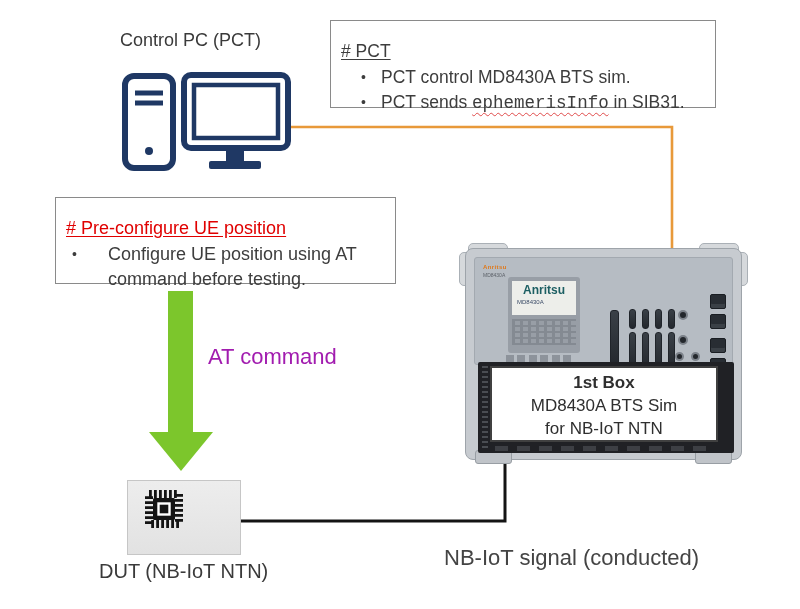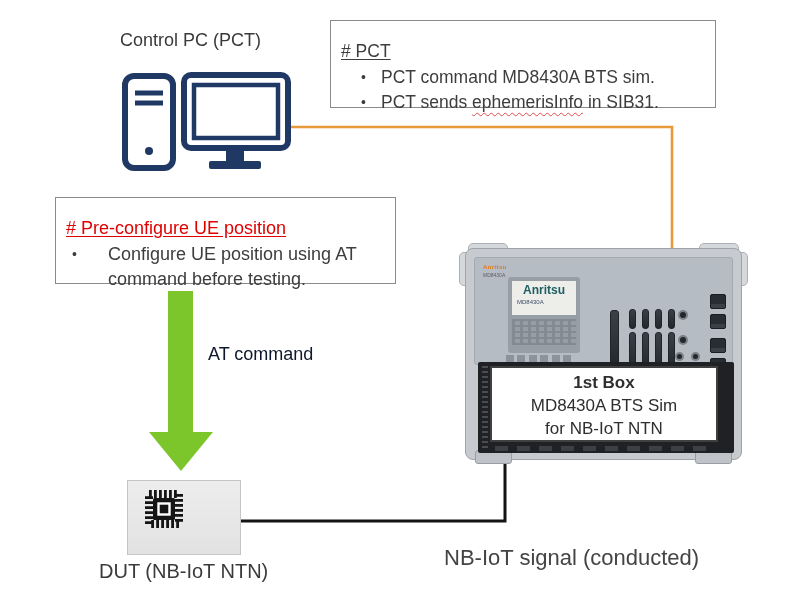--- a/index.html
+++ b/index.html
@@ -17,28 +17,28 @@
   .note-box{position:absolute;background:#fff;border:1.6px solid #8a8a8a;
     padding:19px 10px 6px 8px;box-sizing:border-box;color:#3d3d3d;}
   .pct-box{left:330px;top:20px;width:386px;height:88px;font-size:17.5px;}
   .pre-box{left:55px;top:197px;width:341px;height:87px;font-size:18px;}
   .note-heading{text-decoration:underline;text-underline-offset:2px;margin:1px 0 3px 2px;}
   .pre-box .note-heading{color:#e00000;}
   .bullet-row{display:flex;line-height:25px;}
   .pct-box .bullet-glyph{width:20px;margin-left:22px;flex:none;font-size:14px;}
   .pre-box .bullet-glyph{width:36px;margin-left:8px;flex:none;font-size:14px;}
   .bullet-text{flex:1;}
-  .squiggle{text-decoration:underline wavy #e04b4b 1px;text-underline-offset:4px;}
+  .squiggle{text-decoration:underline wavy #e04b4b 1px;text-underline-offset:4px;font-family:Liberation Mono, monospace;}
 
   
   .arrow-shaft{position:absolute;left:168px;top:291px;width:25px;height:142px;background:#7CC62C;}
   .arrow-head{position:absolute;left:149px;top:432px;width:0;height:0;
     border-left:32px solid transparent;border-right:32px solid transparent;
     border-top:39px solid #7CC62C;}
-  .at-label{position:absolute;left:208px;top:344px;font-size:18px;color:#0f172a;text-align:right;}
+  .at-label{position:absolute;left:208px;top:344px;font-size:22px;color:#a21caf;text-align:right;}
 
   
   .dut-box{position:absolute;left:127px;top:480px;width:112px;height:73px;
     background:linear-gradient(#ededed,#e2e2e2);border:1px solid #c6c6c6;}
   .chip-icon{position:absolute;left:141px;top:486px;}
   .dut-label{position:absolute;left:99px;top:560px;font-size:20px;color:#3a3a3a;}
   .signal-label{position:absolute;left:444px;top:545px;font-size:22px;color:#444;}
 
   
   .inst{position:absolute;left:465px;top:248px;width:277px;height:212px;}
@@ -100,21 +100,21 @@
     </g>
     <circle cx="28" cy="79" r="4" fill="#1f3864"></circle>
     <rect x="105" y="76" width="18" height="13" fill="#1f3864"></rect>
     <rect x="88" y="89" width="52" height="8" rx="2" fill="#1f3864"></rect>
   </svg>
 
   <div class="note-box pct-box">
     <div class="note-heading"># PCT</div>
     <div class="bullet-row">
       <span class="bullet-glyph">•</span>
-      <span class="bullet-text">PCT command MD8430A BTS sim.</span>
+      <span class="bullet-text">PCT control MD8430A BTS sim.</span>
     </div>
     <div class="bullet-row">
       <span class="bullet-glyph">•</span>
       <span class="bullet-text"><span>PCT sends </span><span class="squiggle">ephemerisInfo</span><span> in SIB31.</span></span>
     </div>
   </div>
 
   <div class="note-box pre-box">
     <div class="note-heading"># Pre-configure UE position</div>
     <div class="bullet-row">

